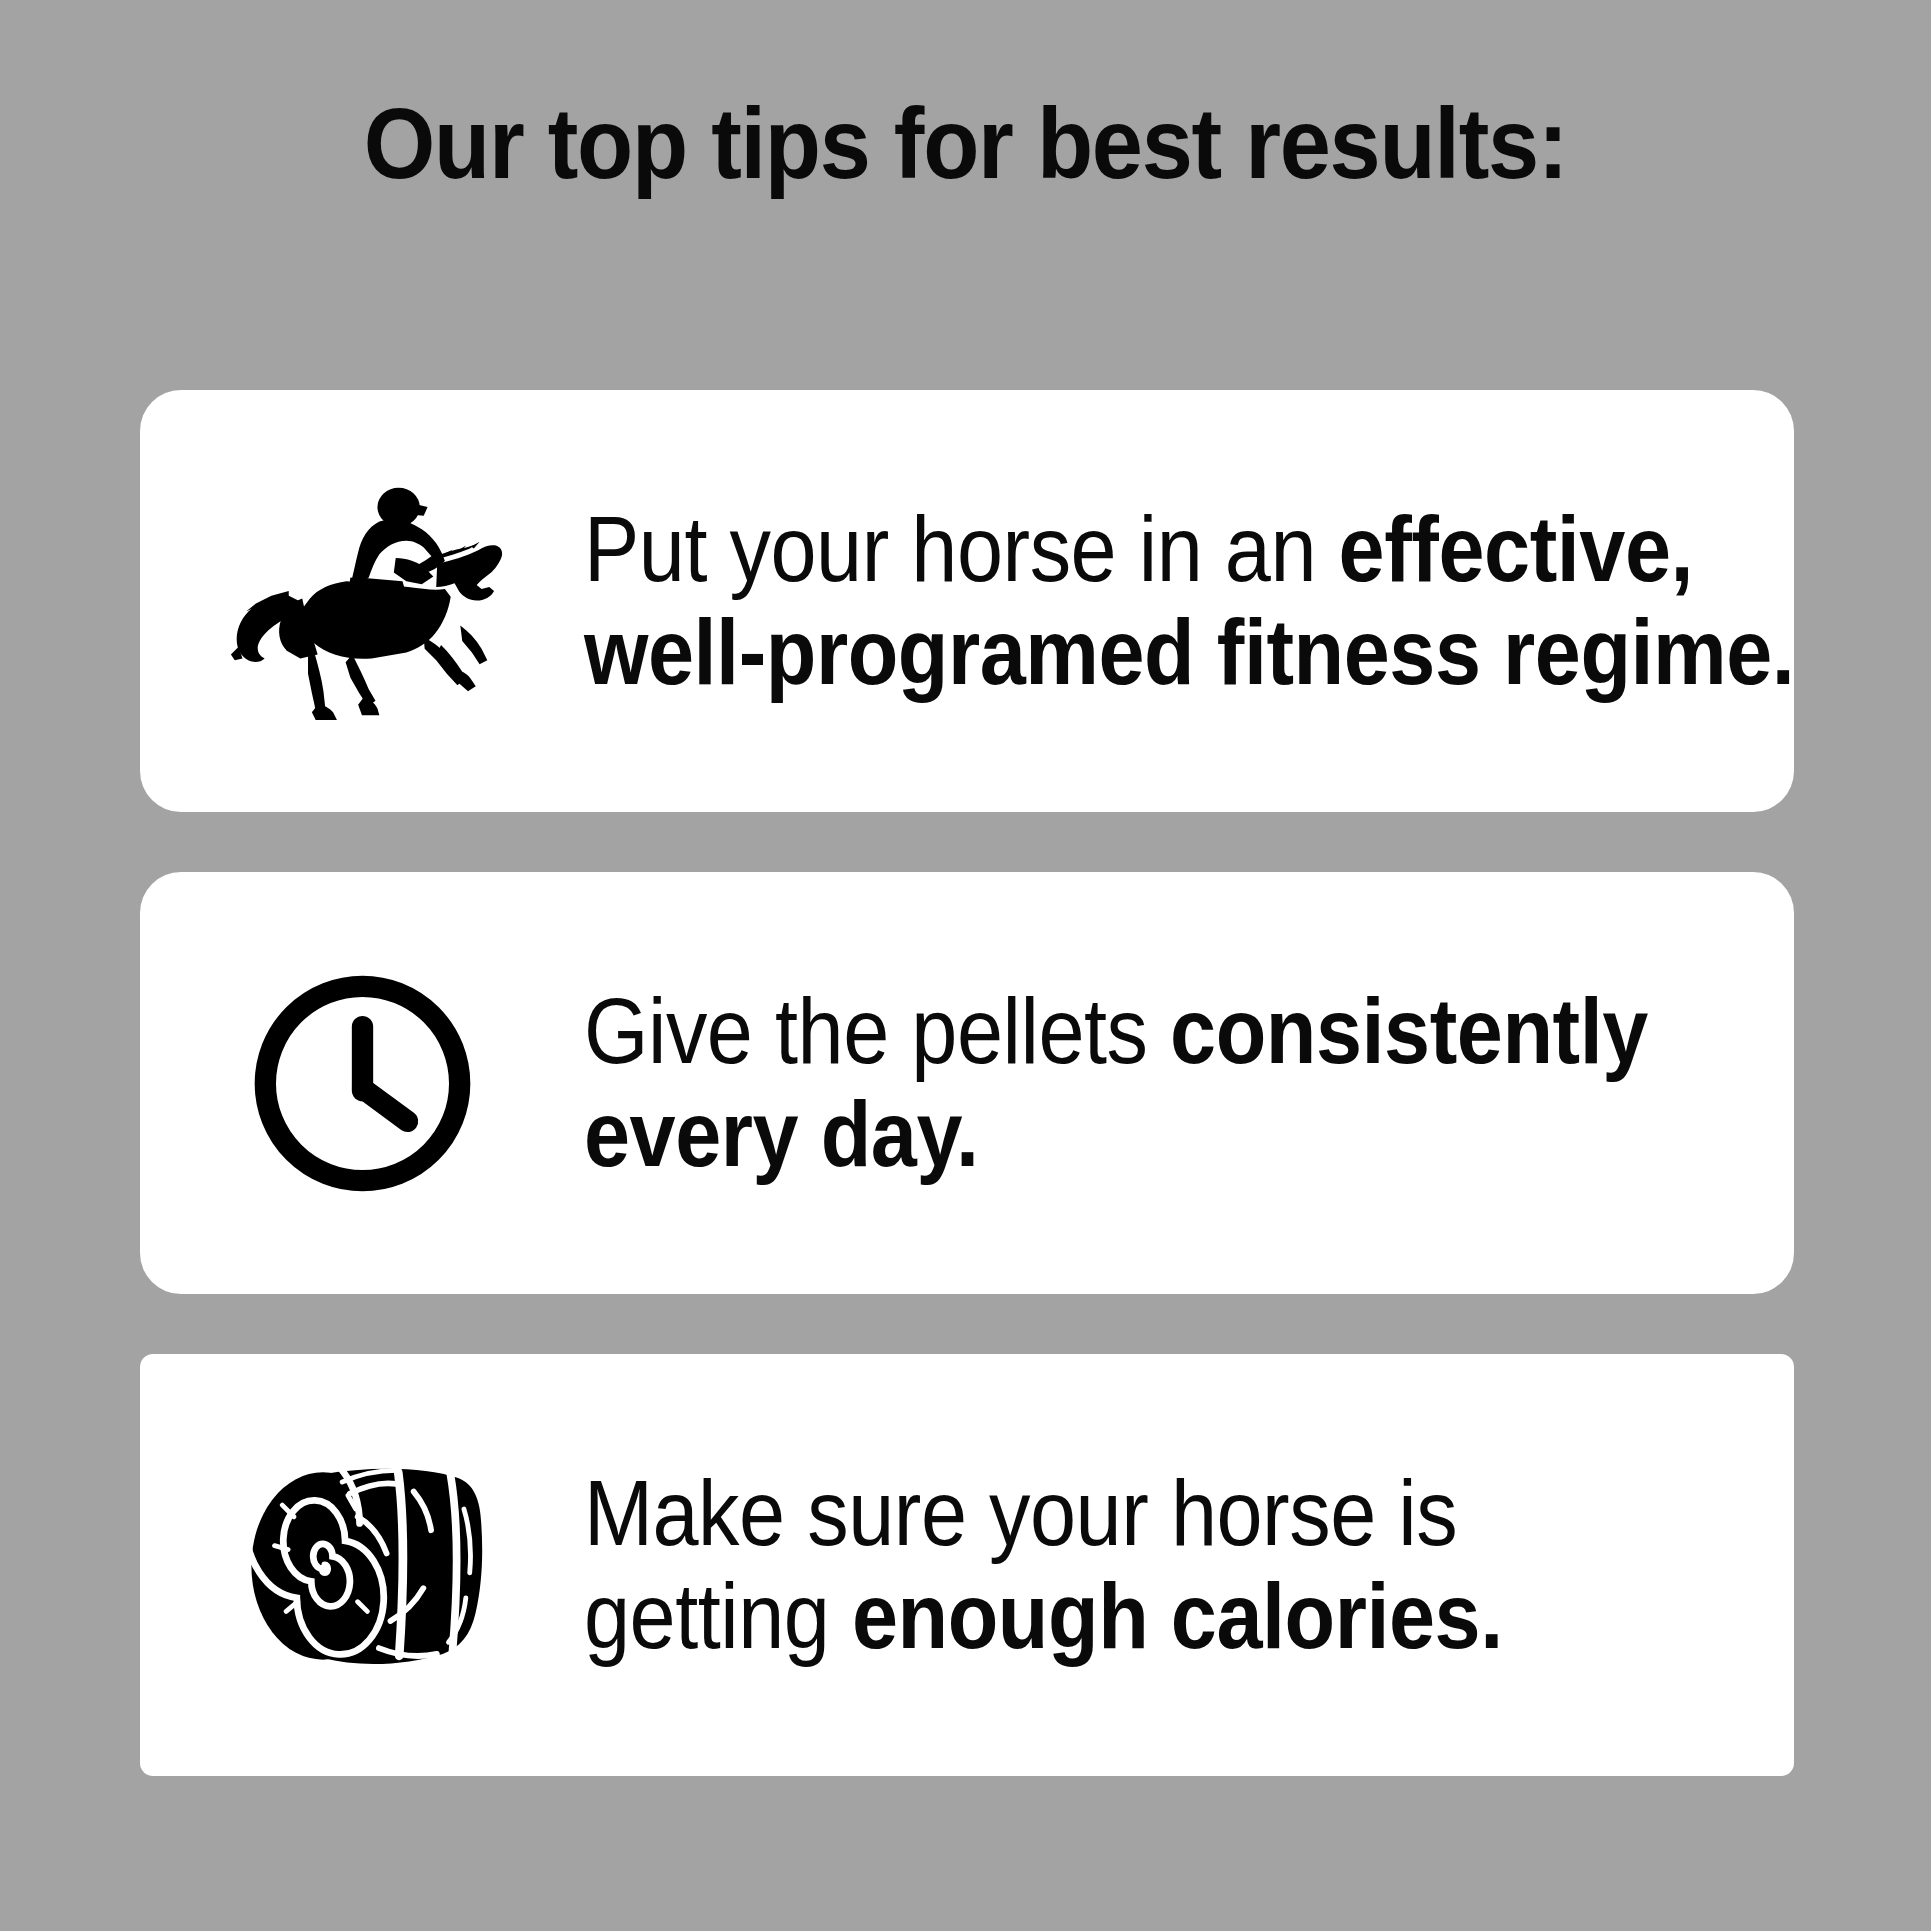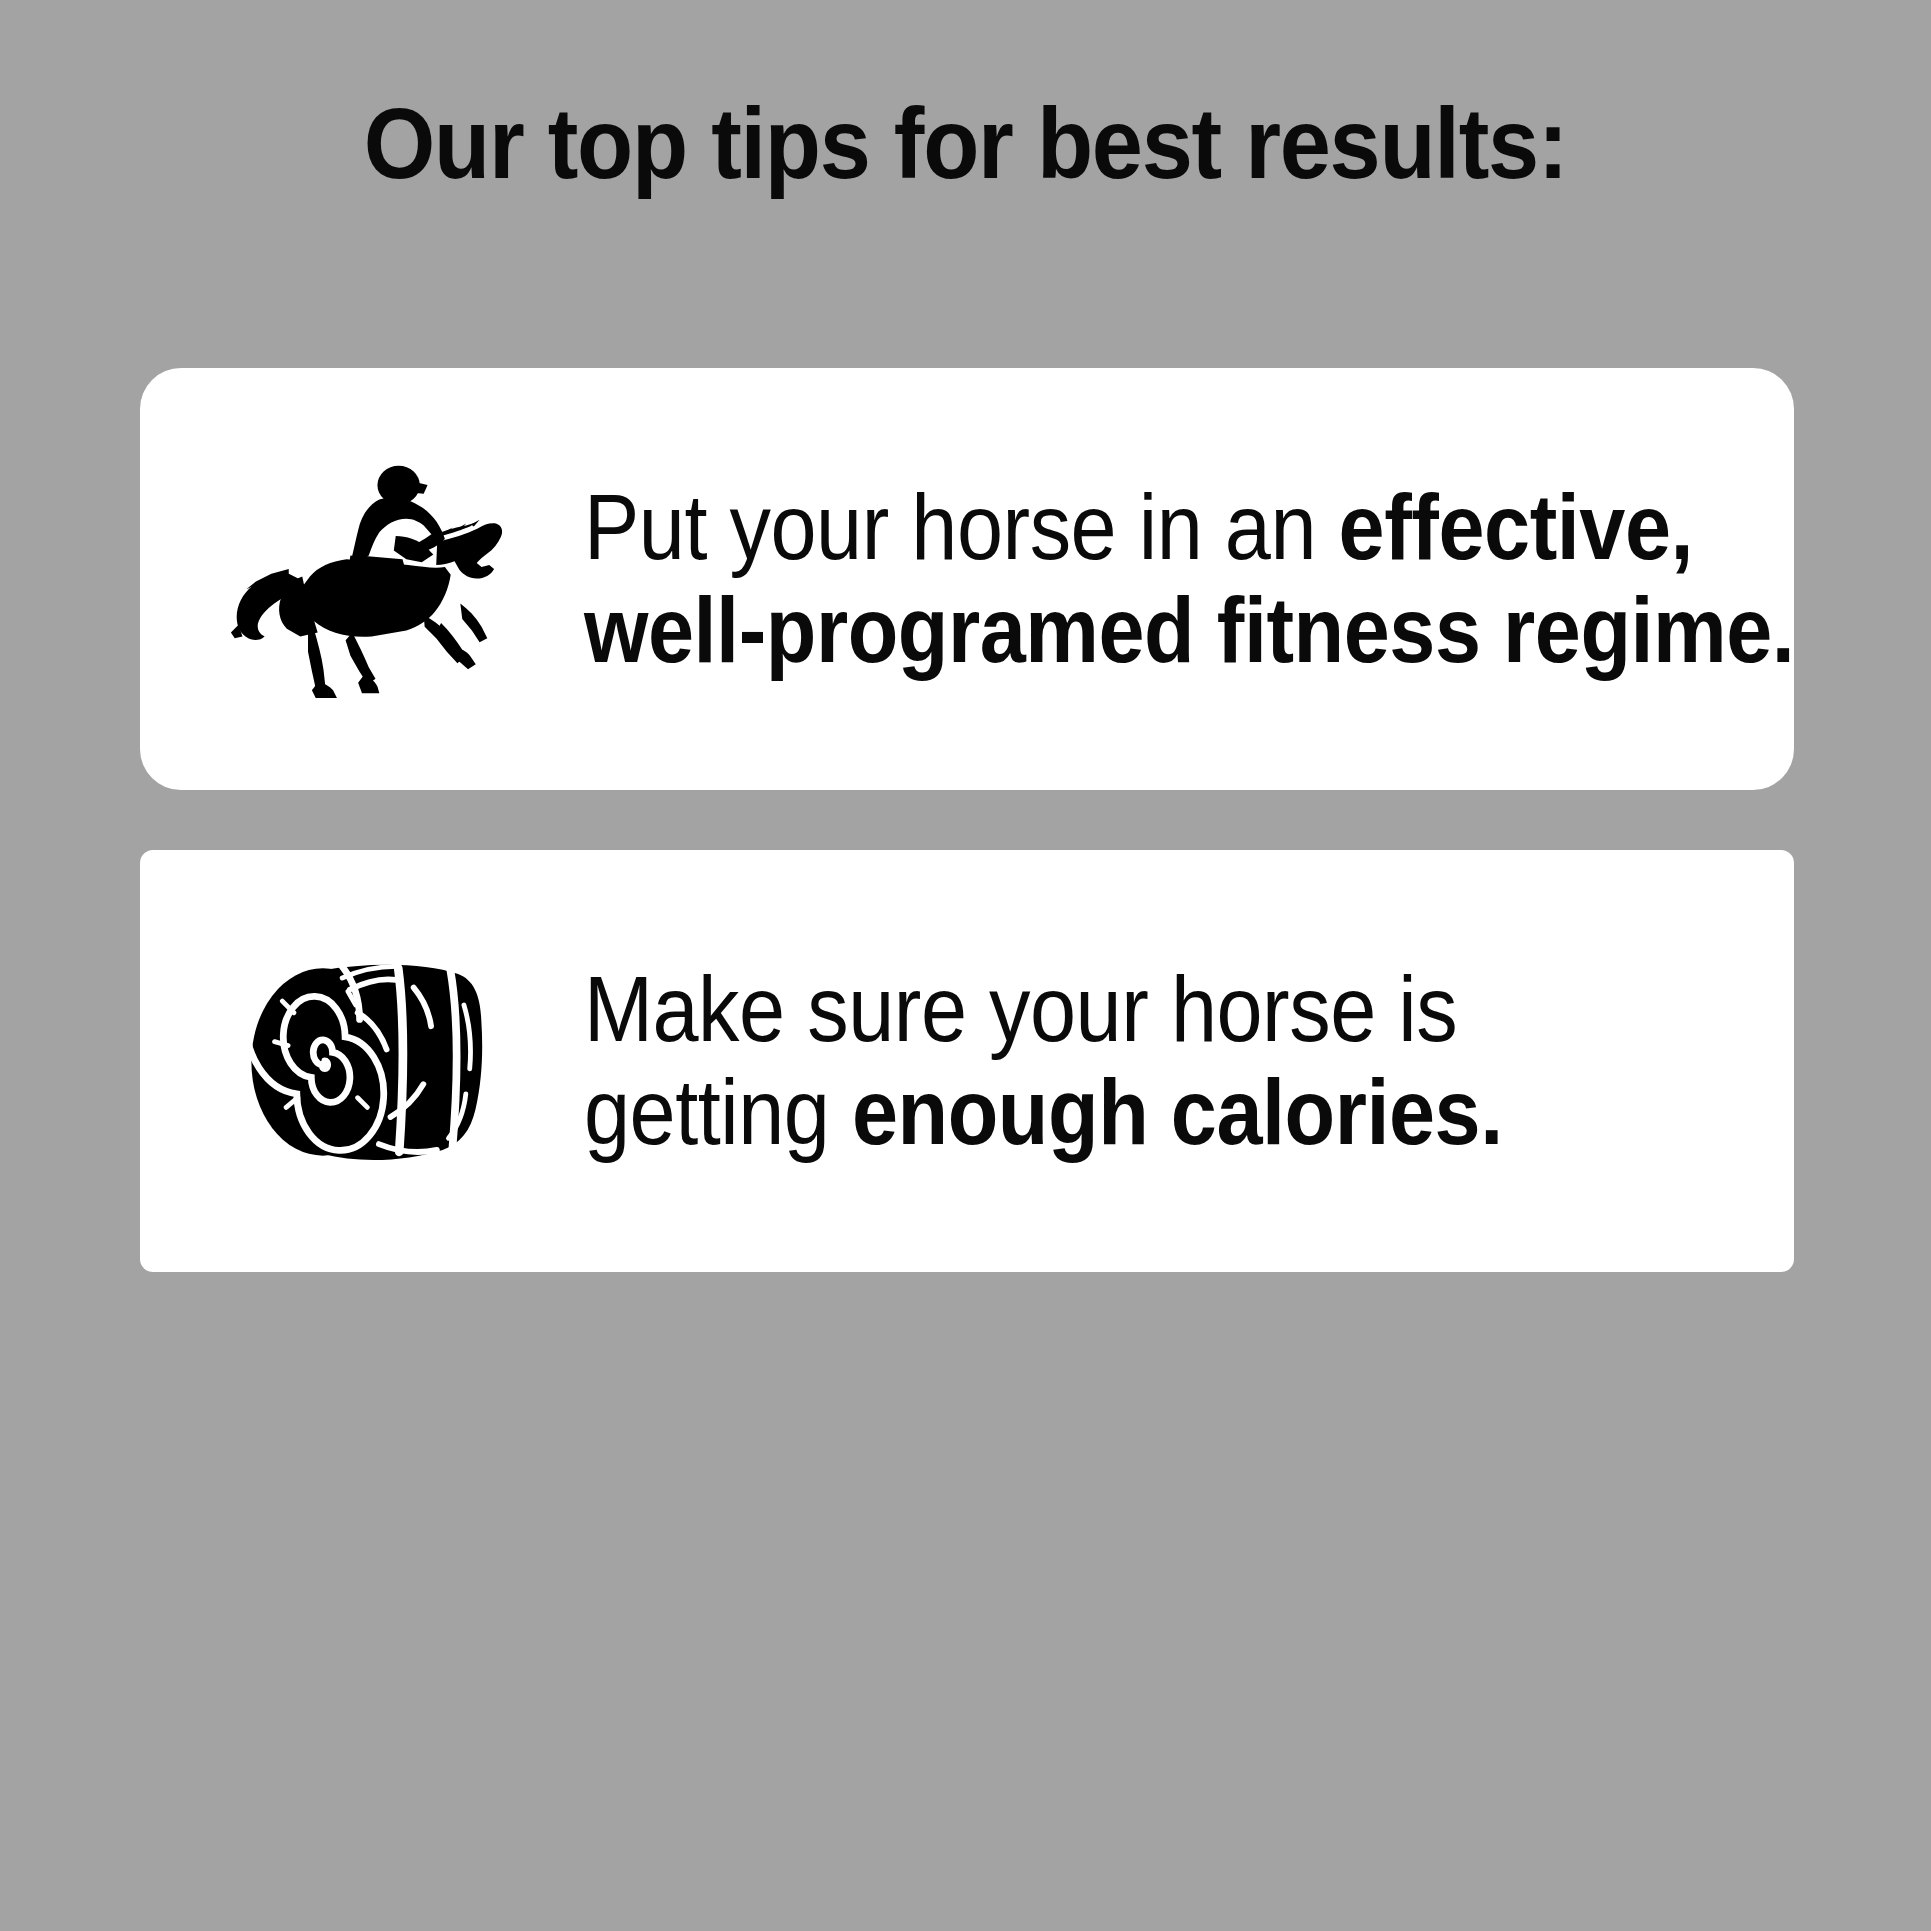--- a/index.html
+++ b/index.html
@@ -34,21 +34,21 @@
     color: #0a0a0a;
     letter-spacing: -1.4px;
     transform: scaleX(0.92);
     transform-origin: 50% 50%;
     white-space: nowrap;
   }
 
   .tips-list {
     position: absolute;
     left: 140px;
-    top: 368px;
+    top: 390px;
     width: 1654px;
   }
 
   .tip-card {
     position: relative;
     box-sizing: border-box;
     width: 1654px;
     background: #ffffff;
     border-radius: 41px;
     display: flex;
@@ -181,20 +181,33 @@
             <path d="M152 224 C158 226 163 230 166 236 L168 243 L150 243 L146 232 Z"></path>
           </g>
         </svg>
       </div>
       <div class="tip-text">
         <span class="ln"><span>Put your horse in an </span><b>effective,</b></span>
         <span class="ln"><b>well-programed fitness regime.</b></span>
       </div>
     </div>
 
+    <div class="tip-card tip-card--clock">
+      <div class="tip-icon">
+        <svg width="237" height="237" viewBox="0 0 100 100" aria-hidden="true">
+          <circle cx="50" cy="50" r="41" fill="none" stroke="#000000" stroke-width="9"></circle>
+          <path d="M50 26 L50 53" fill="none" stroke="#000000" stroke-width="9" stroke-linecap="round"></path>
+          <path d="M50 52 L69 66" fill="none" stroke="#000000" stroke-width="9" stroke-linecap="round"></path>
+        </svg>
+      </div>
+      <div class="tip-text">
+        <span class="ln"><span>Give the pellets </span><b>consistently</b></span>
+        <span class="ln"><b>every day.</b></span>
+      </div>
+    </div>
 
     <div class="tip-card tip-card--hay">
       <div class="tip-icon">
         <svg width="256" height="232" viewBox="0 0 265 240" aria-hidden="true">
           <g fill="#000000">
 
             <path d="M92 26
                      C140 18 196 18 232 30
                      C248 36 255 52 256 78
                      C258 108 257 140 250 170

